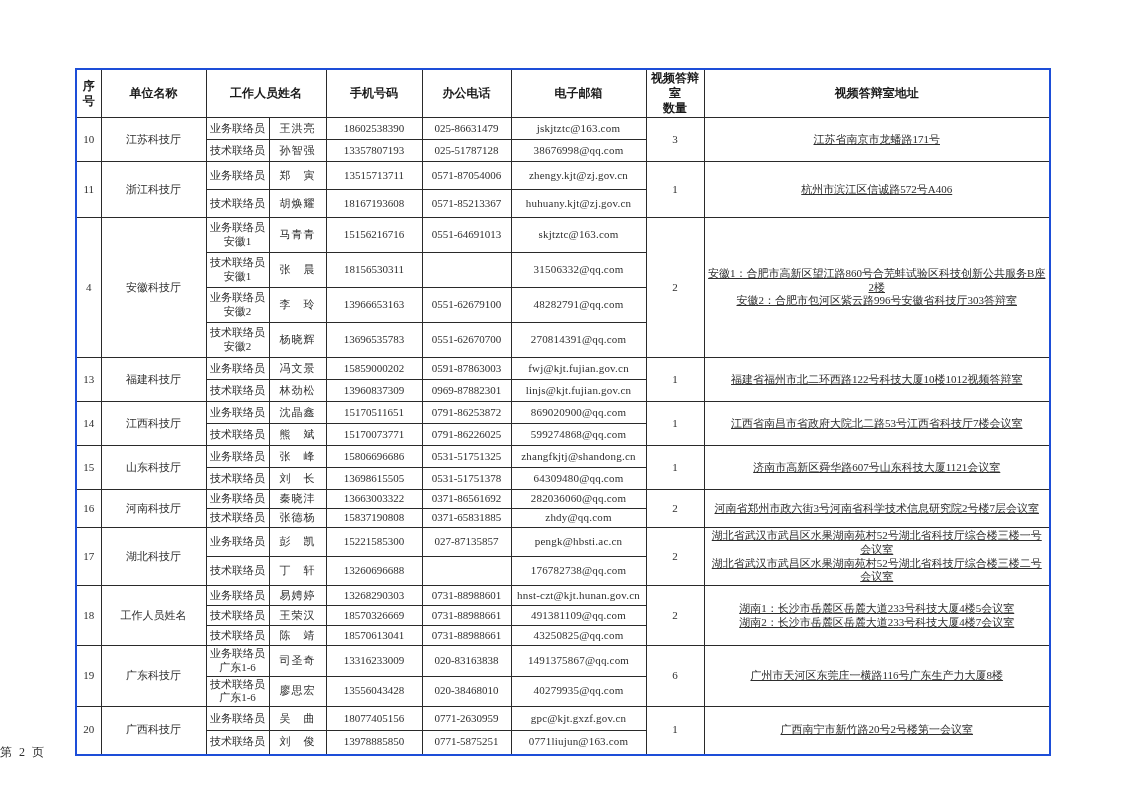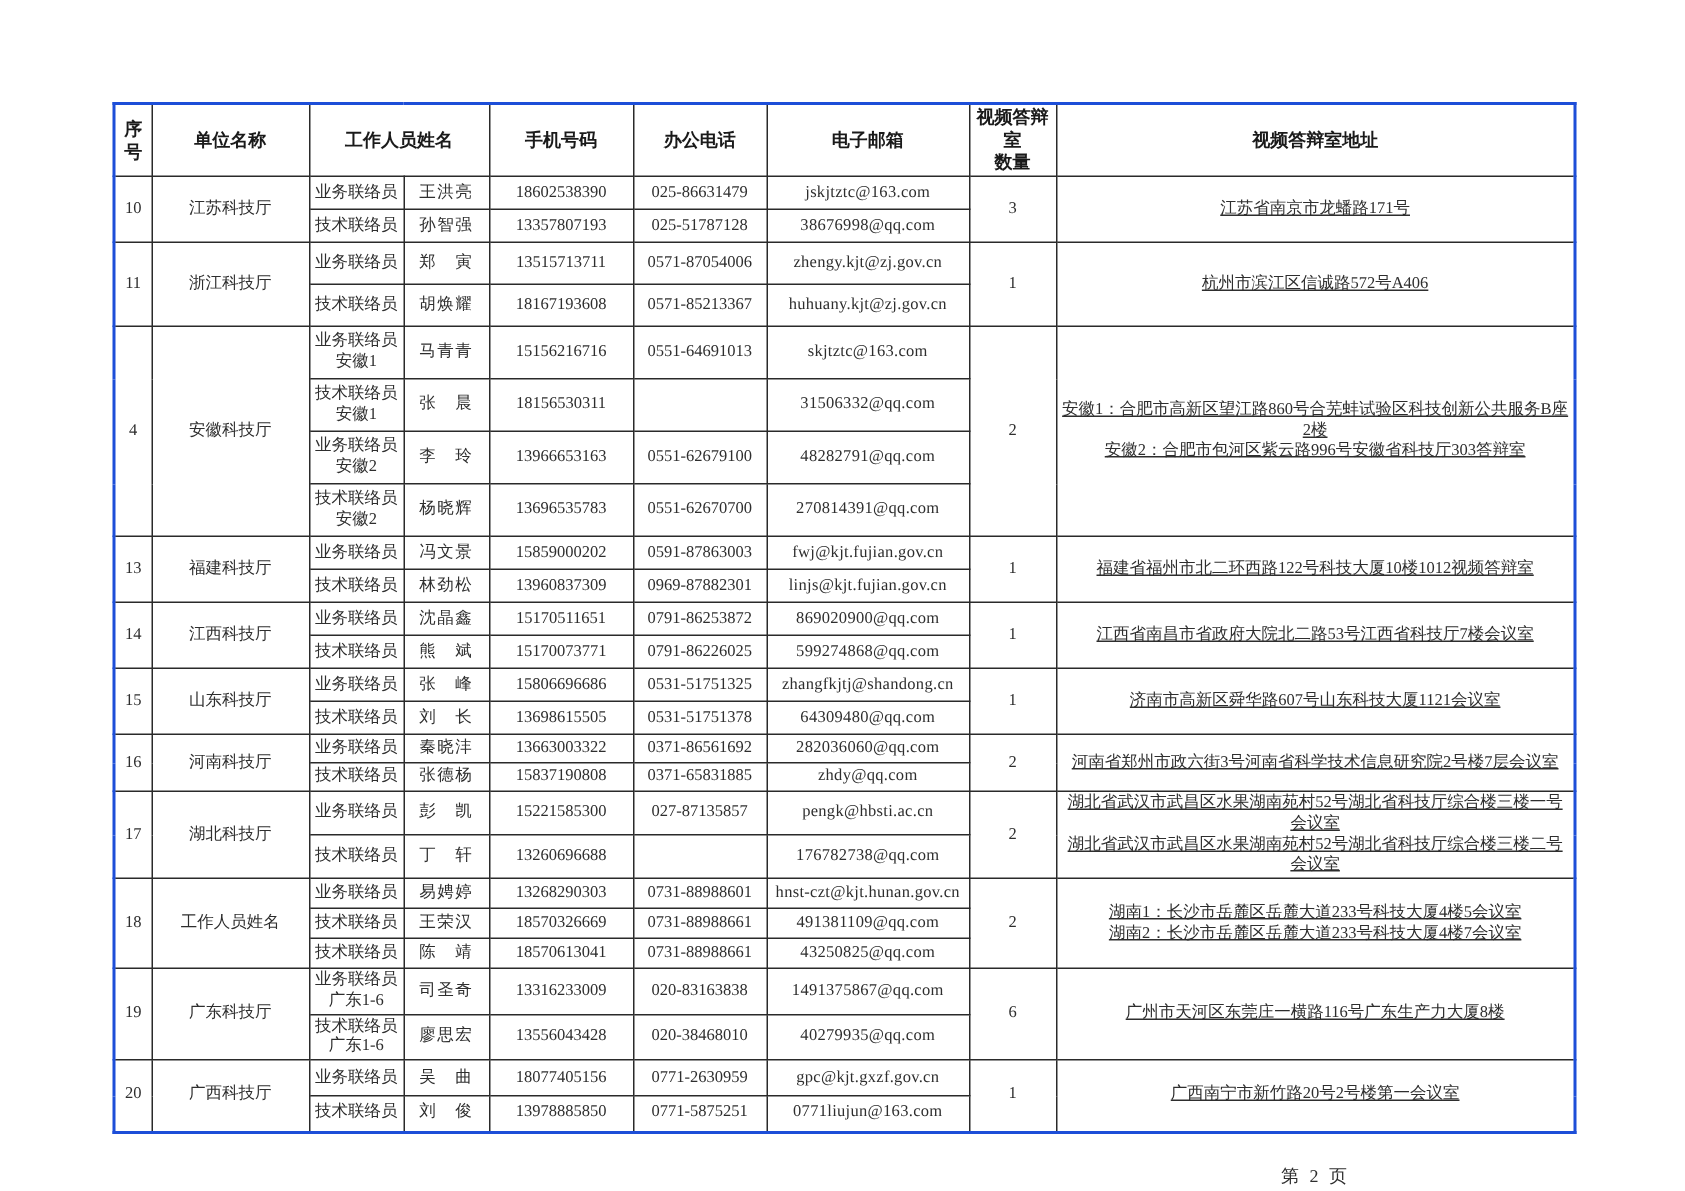--- a/index.html
+++ b/index.html
@@ -59,25 +59,24 @@
     padding-left: 5px;
     white-space: pre-line;
     text-decoration: underline;
   }
   td.cell-person { letter-spacing: 1px; }
   .footer {
     position: absolute;
     left: 0;
     top: 744px;
     width: 900px;
-    text-align: right;
+    text-align: left;
     font-size: 12px;
     color: #2e2e2e;
     letter-spacing: 2px;
-    margin-top: 32px;
   }
 </style>
 </head>
 <body>
 
 <div class="page">
   <div class="table-wrap">
     <table class="contact-table">
       <colgroup>
         <col style="width:25px">

